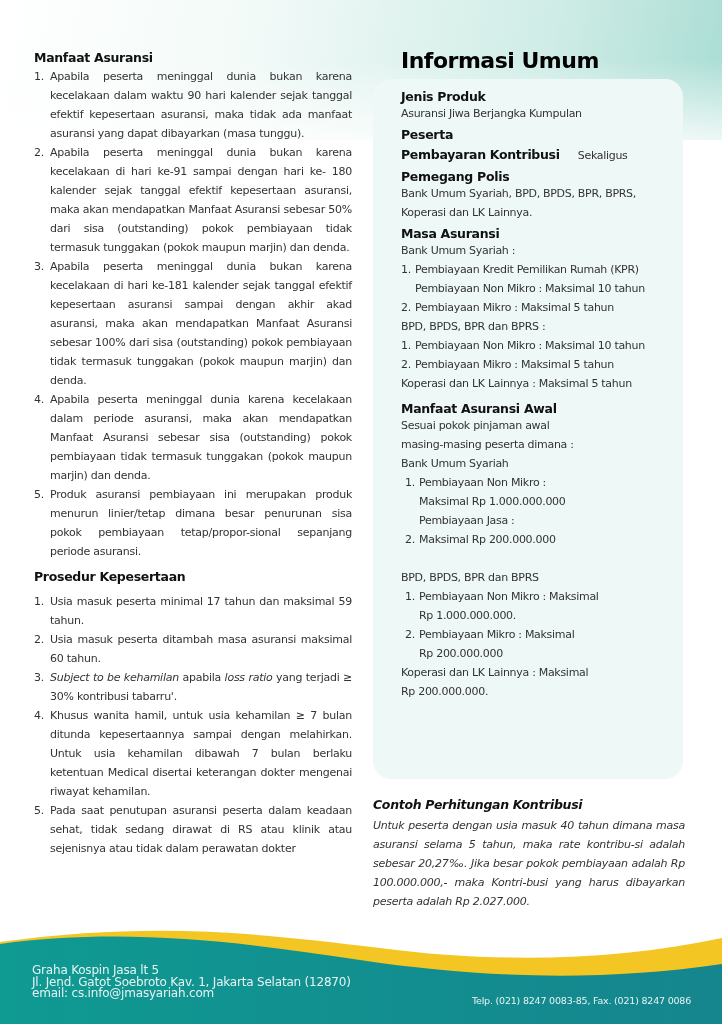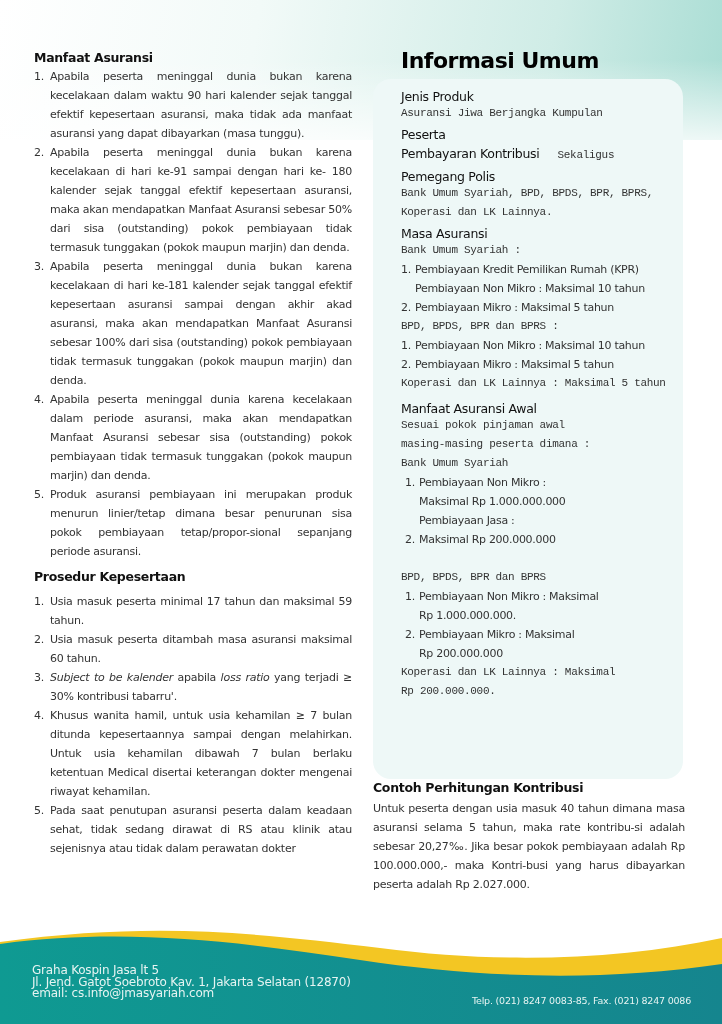--- a/index.html
+++ b/index.html
@@ -64,34 +64,35 @@
   .panel {
     position: relative;
     background: #eef8f7;
     border-radius: 18px;
     padding: 10px 14px 10px 28px;
     width: 310px;
     height: 700px;
     margin-left: 0;
   }
   .p-h {
-    font-weight: normal; font-size: 12.5px; color: #111; letter-spacing: -0.3px;
+    font-weight: bold; font-size: 12.5px; color: #111; letter-spacing: -0.3px;
   }
   .p-t {
-    font-size: 11px; color: #333; line-height: 19px; letter-spacing: -0.3px; font-family: Liberation Mono, monospace;
+    font-size: 11px; color: #333; line-height: 19px; letter-spacing: -0.3px;
   }
   .p-block { margin-bottom: 4px; }
   .inline-row { display: flex; align-items: baseline; gap: 18px; margin-bottom: 4px; }
   .sub-list { list-style: none; }
   .sub-list li { position: relative; padding-left: 14px; font-size: 11px; color: #333; line-height: 19px; letter-spacing: -0.3px; }
   .sub-list li .num { position: absolute; left: 0; }
   .sub-list.ind li { padding-left: 18px; }
   .sub-list.ind li .num { left: 4px; }
   .contoh {
-    margin-top: 1px;
+    margin-top: 18px;
+    font-style: italic;
   }
   .contoh h2.sec { margin-bottom: 4px; }
   .contoh p {
     font-size: 11px; line-height: 19px; color: #333; text-align: justify; letter-spacing: -0.25px;
     width: 312px;
   }
   .footer {
     position: absolute; left: 0; top: 920px; width: 722px; height: 104px; z-index: 1;
   }
   .footer svg { position: absolute; left: 0; top: 0; }
@@ -121,21 +122,21 @@
       <li><span class="num">4.</span><span>Apabila peserta meninggal dunia karena kecelakaan dalam periode asuransi, maka akan mendapatkan Manfaat Asuransi sebesar sisa (outstanding) pokok pembiayaan tidak termasuk tunggakan (pokok maupun marjin) dan denda.</span></li>
       <li><span class="num">5.</span><span>Produk asuransi pembiayaan ini merupakan produk menurun linier/tetap dimana besar penurunan sisa pokok pembiayaan tetap/propor-sional sepanjang periode asuransi.</span></li>
     </ol>
   </section>
 
   <section class="sec2">
     <h2 class="sec">Prosedur Kepesertaan</h2>
     <ol class="just">
       <li><span class="num">1.</span><span>Usia masuk peserta minimal 17 tahun dan maksimal 59 tahun.</span></li>
       <li><span class="num">2.</span><span>Usia masuk peserta ditambah masa asuransi maksimal 60 tahun.</span></li>
-      <li><span class="num">3.</span><em>Subject to be kalender</em><span> apabila </span><em>loss ratio</em><span> yang terjadi ≥ 30% kontribusi tabarru'.</span></li>
+      <li><span class="num">3.</span><em>Subject to be kehamilan</em><span> apabila </span><em>loss ratio</em><span> yang terjadi ≥ 30% kontribusi tabarru'.</span></li>
       <li><span class="num">4.</span><span>Khusus wanita hamil, untuk usia kehamilan ≥ 7 bulan ditunda kepesertaannya sampai dengan melahirkan. Untuk usia kehamilan dibawah 7 bulan berlaku ketentuan Medical disertai keterangan dokter mengenai riwayat kehamilan.</span></li>
       <li><span class="num">5.</span><span>Pada saat penutupan asuransi peserta dalam keadaan sehat, tidak sedang dirawat di RS atau klinik atau sejenisnya atau tidak dalam perawatan dokter</span></li>
     </ol>
   </section>
 </div>
 
 <div class="right-col">
   <h1 class="main-title">Informasi Umum</h1>
 
   <div class="panel">

